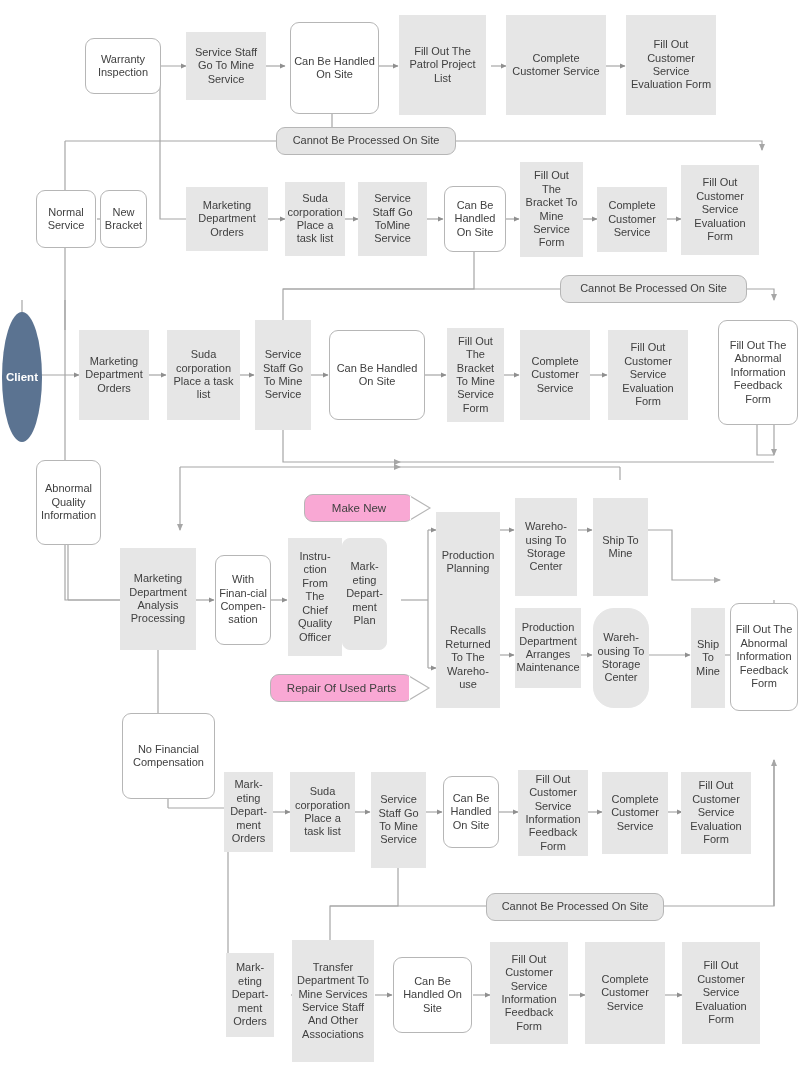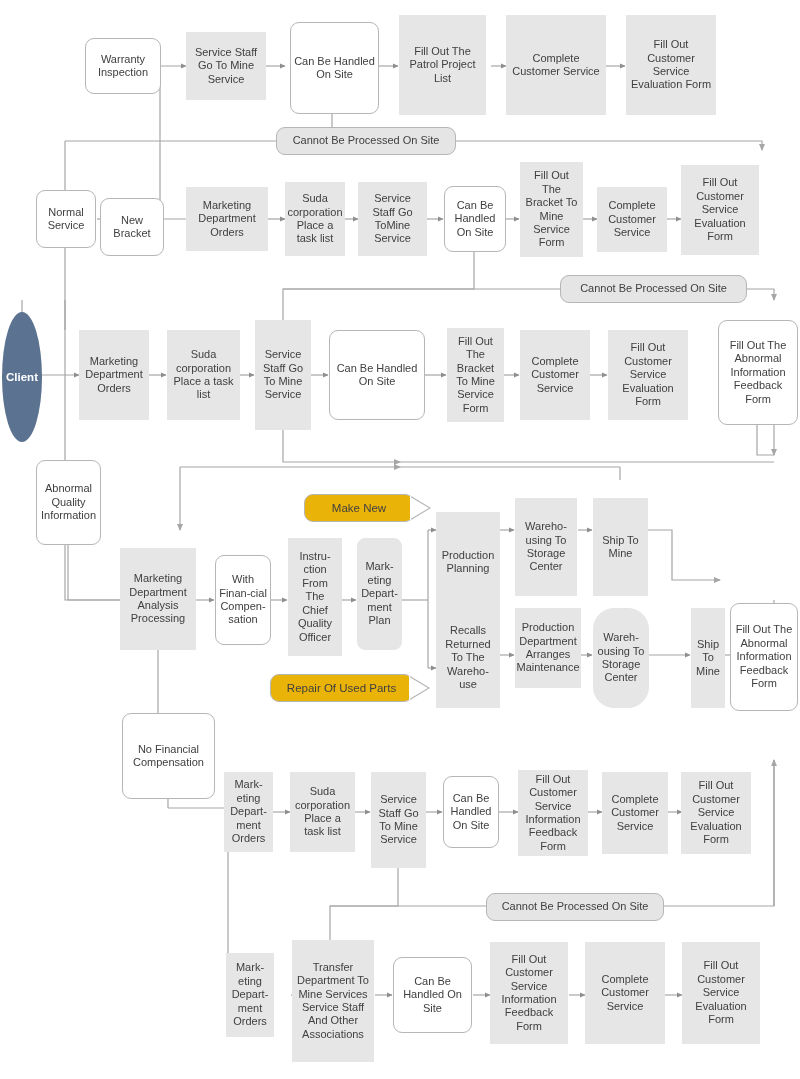--- a/index.html
+++ b/index.html
@@ -6,21 +6,21 @@
   body{font-family:"Liberation Sans","DejaVu Sans",sans-serif;}
   #stage{position:relative;width:800px;height:1079px;background:#fff;overflow:hidden;}
   #svgLayer{position:absolute;left:0;top:0;width:800px;height:1079px;}
   .node{position:absolute;box-sizing:border-box;display:flex;align-items:center;
         justify-content:center;text-align:center;color:#404040;font-size:11px;
         line-height:1.22;padding:2px 3px;}
   .proc{background:#e6e6e6;border:1px solid #e6e6e6;}
   .term{background:#ffffff;border:1px solid #b6b6b6;border-radius:9px;}
   .label{background:#e5e5e5;border:1px solid #b6b6b6;border-radius:9px;font-size:11px;
          color:#404040;white-space:nowrap;}
-  .callout{background:#eab308;border:1px solid #b6b6b6;border-radius:9px;font-size:11.5px;
+  .callout{background:#f9a8d4;border:1px solid #b6b6b6;border-radius:9px;font-size:11.5px;
            color:#404040;white-space:nowrap;}
   .callout-tail{position:absolute;}
   .ellipse{position:absolute;background:#5b7391;border-radius:50%;display:flex;
            align-items:center;justify-content:center;color:#ffffff;font-weight:bold;
            font-size:11.5px;}
 </style>
 </head>
 <body>
 
 <div id="stage">
@@ -140,21 +140,21 @@
   </div>
 
   <div class="node term" style="left:85px;top:38px;width:76px;height:56px;">
     <span>Warranty Inspection</span>
   </div>
 
   <div class="node term" style="left:36px;top:190px;width:60px;height:58px;">
     <span>Normal Service</span>
   </div>
 
-  <div class="node term" style="left:100px;top:198px;width:64px;height:58px;">
+  <div class="node term" style="left:100px;top:190px;width:47px;height:58px;">
     <span>New Bracket</span>
   </div>
 
   <div class="node term" style="left:36px;top:460px;width:65px;height:85px;">
     <span>Abnormal Quality Information</span>
   </div>
 
   <div class="node term" style="left:122px;top:713px;width:93px;height:86px;">
     <span>No Financial Compensation</span>
   </div>
@@ -232,21 +232,21 @@
 
   <div class="node proc" style="left:120px;top:548px;width:76px;height:102px;">
     <span>Marketing Department Analysis Processing</span>
   </div>
   <div class="node term" style="left:215px;top:555px;width:56px;height:90px;">
     <span>With Finan-cial Compen-sation</span>
   </div>
   <div class="node proc" style="left:288px;top:538px;width:54px;height:118px;">
     <span>Instru-ction From The Chief Quality Officer</span>
   </div>
-  <div class="node proc" style="left:357px;top:538px;width:45px;height:112px;border-radius:8px;">
+  <div class="node proc" style="left:342px;top:538px;width:45px;height:112px;border-radius:8px;">
     <span>Mark-eting Depart-ment Plan</span>
   </div>
 
   <div class="node callout" style="left:304px;top:494px;width:110px;height:28px;">
     <span>Make New</span>
   </div>
   <svg class="callout-tail" style="left:410px;top:494px;" width="22" height="28" viewBox="0 0 22 28">
     <path d="M0,2 L20,14 L0,26" fill="#ffffff" stroke="#b6b6b6" stroke-width="1.1"></path>
     <path d="M0,2 L0,26" stroke="#ffffff" stroke-width="2.2"></path>
   </svg>

